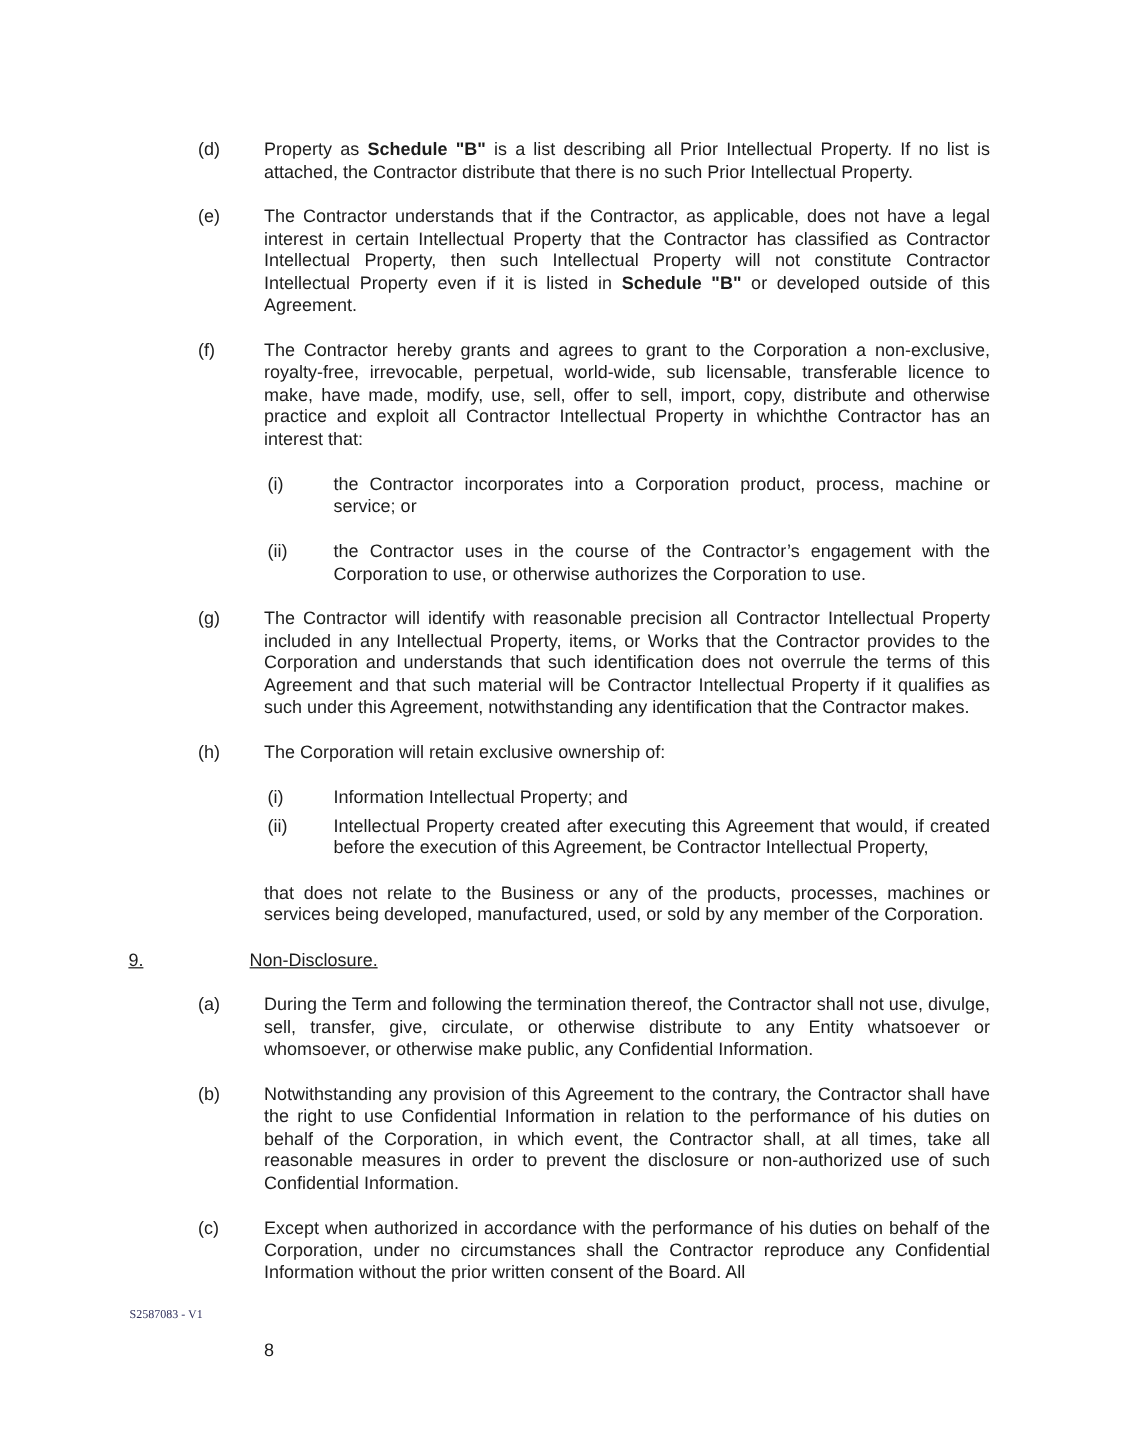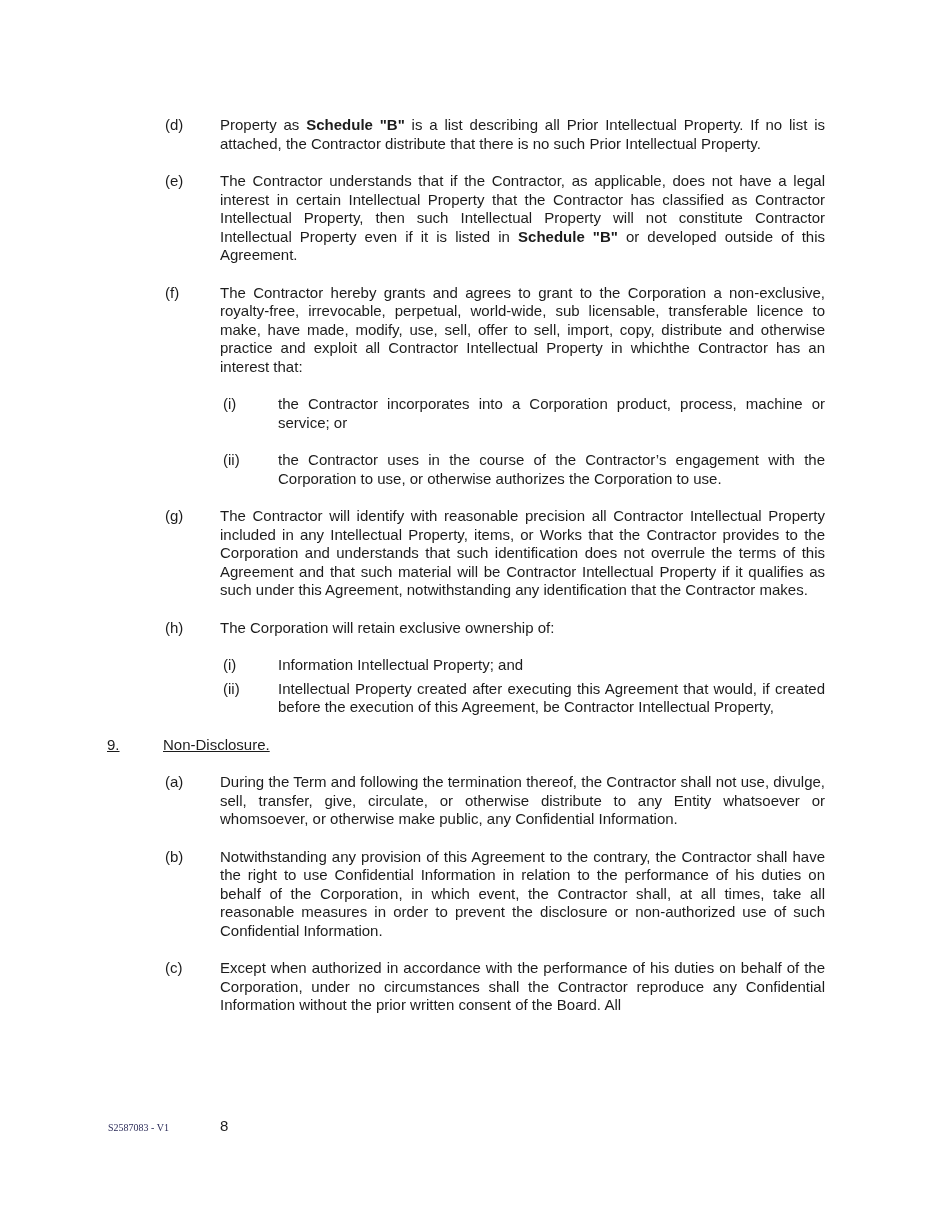--- a/index.html
+++ b/index.html
@@ -16,23 +16,23 @@
   }
   .clause{display:flex;margin:0 0 19px 0;}
   .clause.lv1{margin-left:58px;}
   .clause.lv2{margin-left:116px;}
   .clause.tight{margin-bottom:5px;}
   .lbl{flex:0 0 55px;text-align:left;}
   .body{flex:1 1 auto;text-align:justify;}
   .cont{margin-left:113px;margin-bottom:19px;text-align:justify;}
   .section-head{display:flex;margin:0 0 19px 0;}
   .section-head .num{flex:0 0 56px;text-decoration:underline;}
-  .section-head .ttl{text-decoration:underline;}
+  .section-head .ttl{text-decoration:underline;margin-left:45px;}
   .footer-stamp{
-    position:absolute;left:108px;top:1122px;
+    position:absolute;left:108px;top:1090px;
     font-family:"Liberation Serif", serif;
     font-size:10px;line-height:12px;color:#2d2d5a;
   }
   .footer-page{
     position:absolute;left:220px;top:1117px;
     font-size:15px;color:#1c1c1c;
   }
   .seg-b{font-weight:bold;}
 </style>
 </head>
@@ -79,20 +79,21 @@
     <div class="clause lv2 tight">
       <span class="lbl">(i)</span>
       <div class="body"><span>Information Intellectual Property; and</span></div>
     </div>
 
     <div class="clause lv2">
       <span class="lbl">(ii)</span>
       <div class="body"><span>Intellectual Property created after executing this Agreement that would, if created before the execution of this Agreement, be Contractor Intellectual Property,</span></div>
     </div>
 
+    <div class="cont"><span>that does not relate to the Business or any of the products, processes, machines or services being developed, manufactured, used, or sold by any member of the Corporation.</span></div>
 
     <div class="section-head">
       <span class="num">9.</span>
       <span class="ttl">Non-Disclosure.</span>
     </div>
 
     <div class="clause lv1">
       <span class="lbl">(a)</span>
       <div class="body"><span>During the Term and following the termination thereof, the Contractor shall not use, divulge, sell, transfer, give, circulate, or otherwise distribute to any Entity whatsoever or whomsoever, or otherwise make public, any Confidential Information.</span></div>
     </div>

